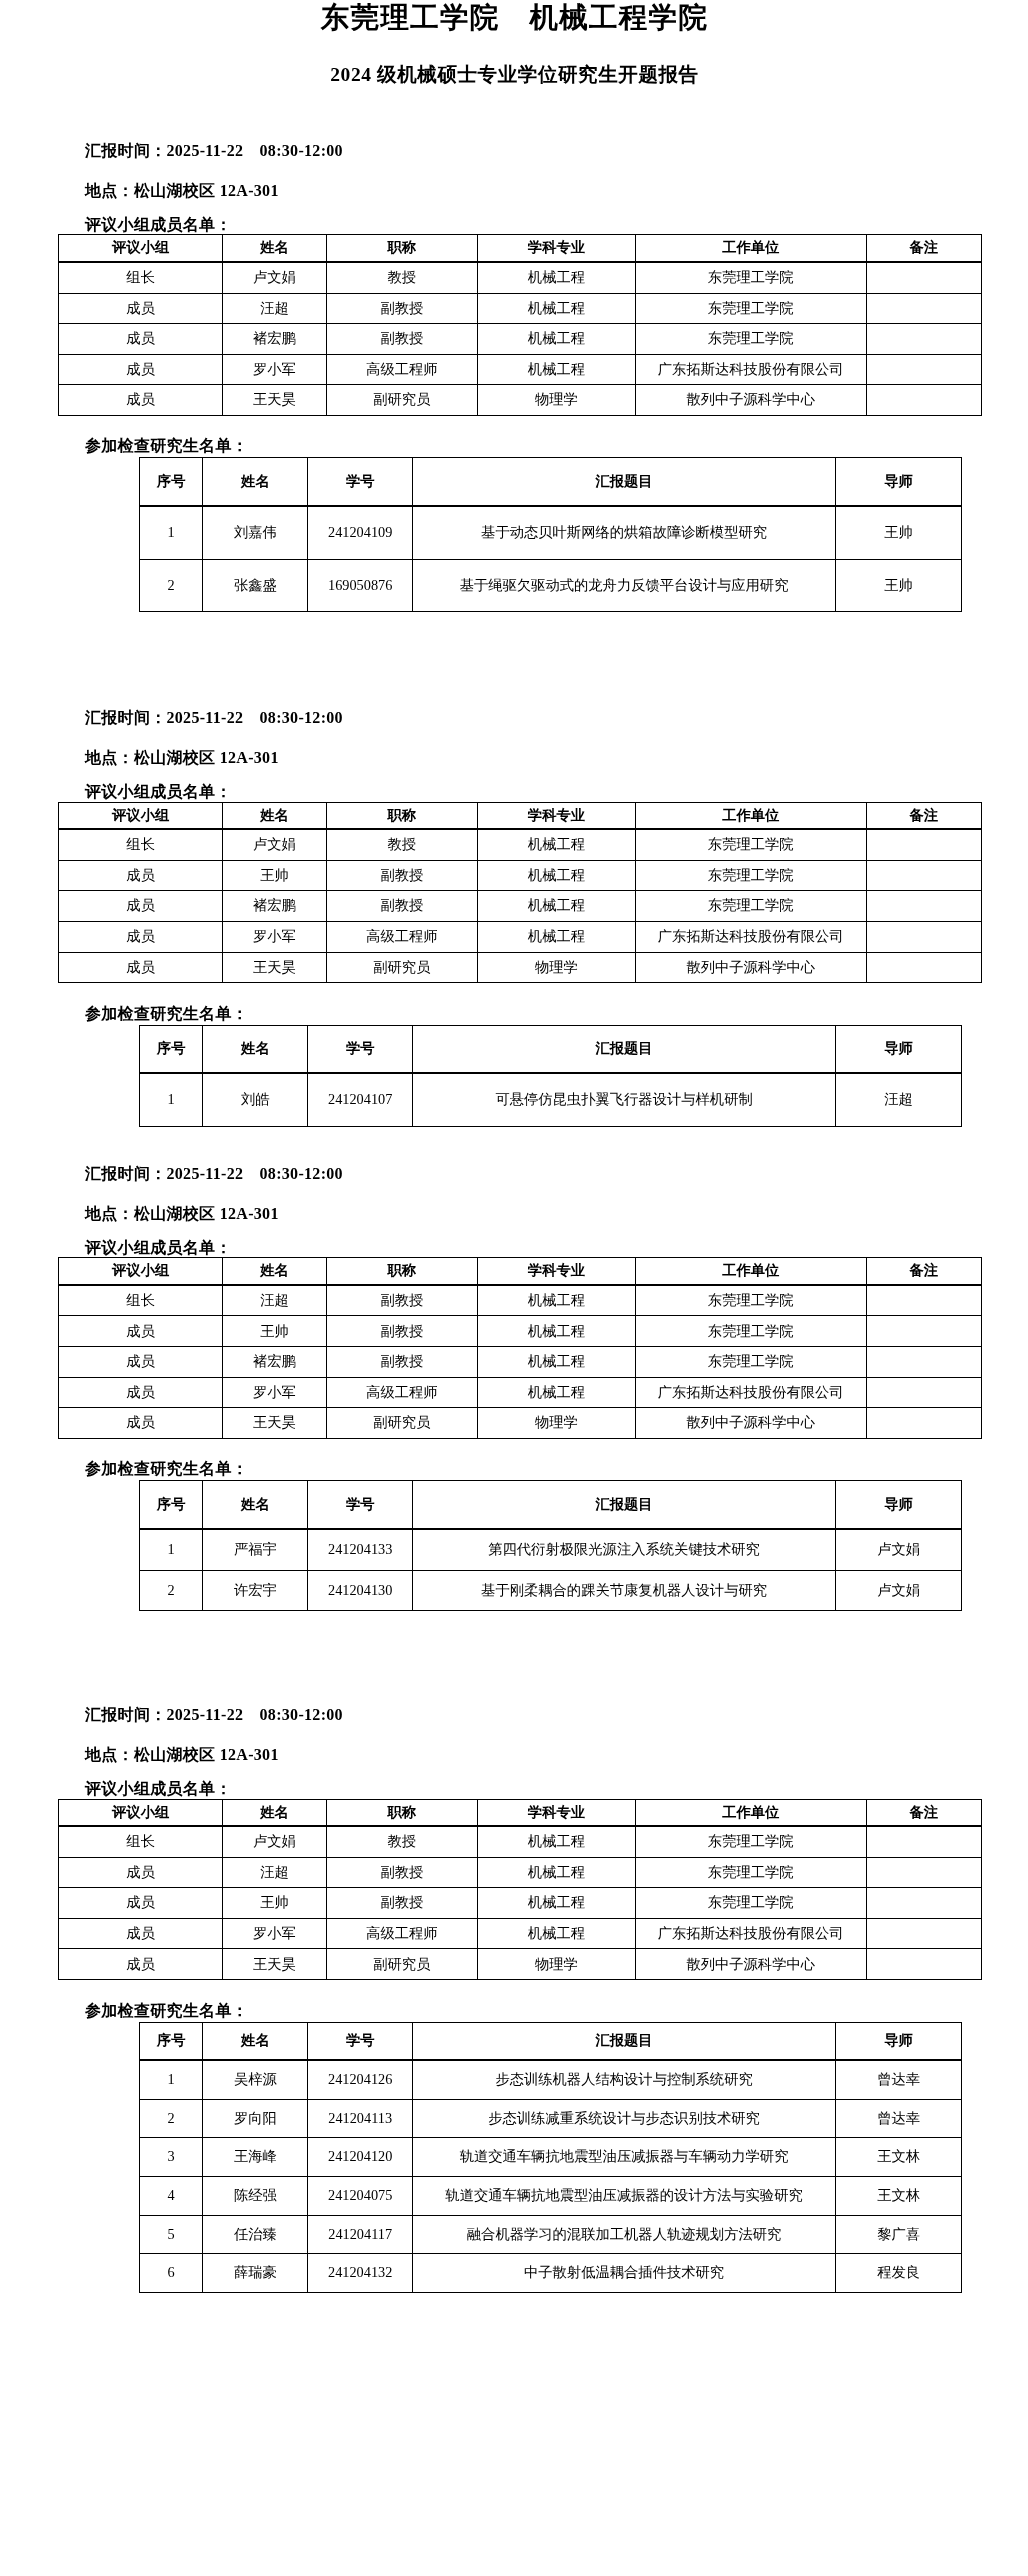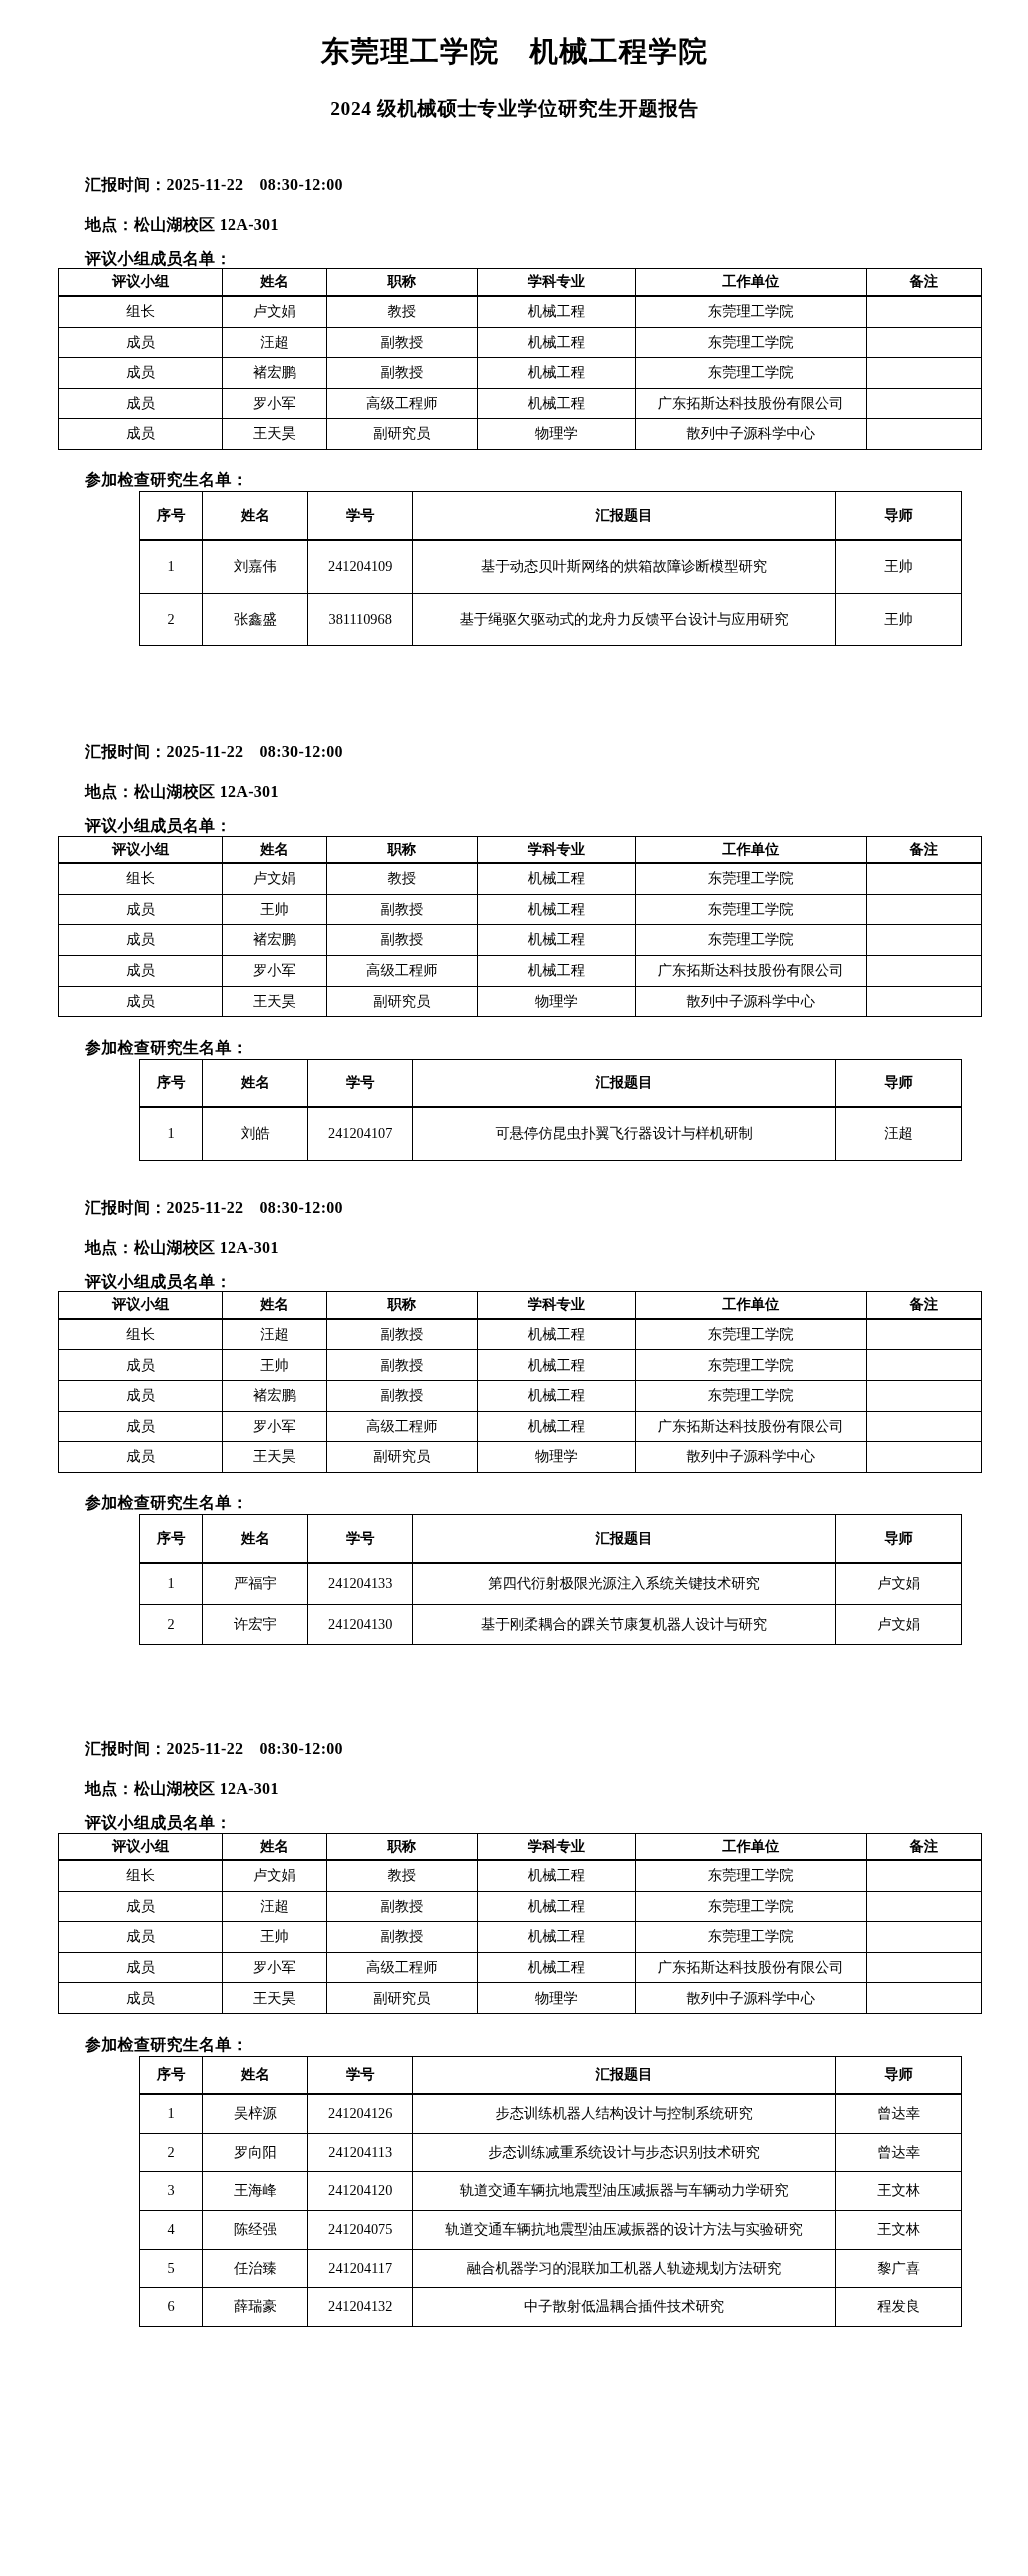--- a/index.html
+++ b/index.html
@@ -11,21 +11,20 @@
     position: relative;
     width: 1029px;
     height: 2576px;
     background: #ffffff;
     color: #000000;
     font-family: "Liberation Serif", "DejaVu Serif", serif;
     overflow: hidden;
   }
   .page-title {
     margin: 0;
-    padding-top: 34px;
     text-align: center;
     font-size: 28.5px;
     font-weight: 700;
     letter-spacing: 1.3px;
     line-height: 1.25;
   }
   .page-subtitle {
     margin: 27px 0 12px 0;
     text-align: center;
     font-size: 19.5px;
@@ -187,21 +186,21 @@
           <tr>
             <td>1</td>
             <td>刘嘉伟</td>
             <td>241204109</td>
             <td>基于动态贝叶斯网络的烘箱故障诊断模型研究</td>
             <td>王帅</td>
           </tr>
           <tr>
             <td>2</td>
             <td>张鑫盛</td>
-            <td>381110968</td>
+            <td>169050876</td>
             <td>基于绳驱欠驱动式的龙舟力反馈平台设计与应用研究</td>
             <td>王帅</td>
           </tr>
         </tbody>
     </table>
   </section>
 
   <section class="report-section sec-2">
     <p class="para">汇报时间：2025-11-22　08:30-12:00</p>
     <p class="para para-place">地点：松山湖校区 12A-301</p>

